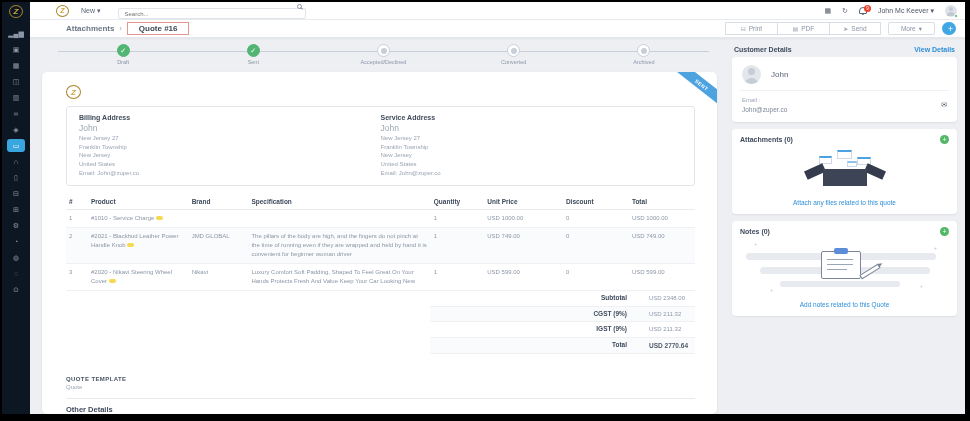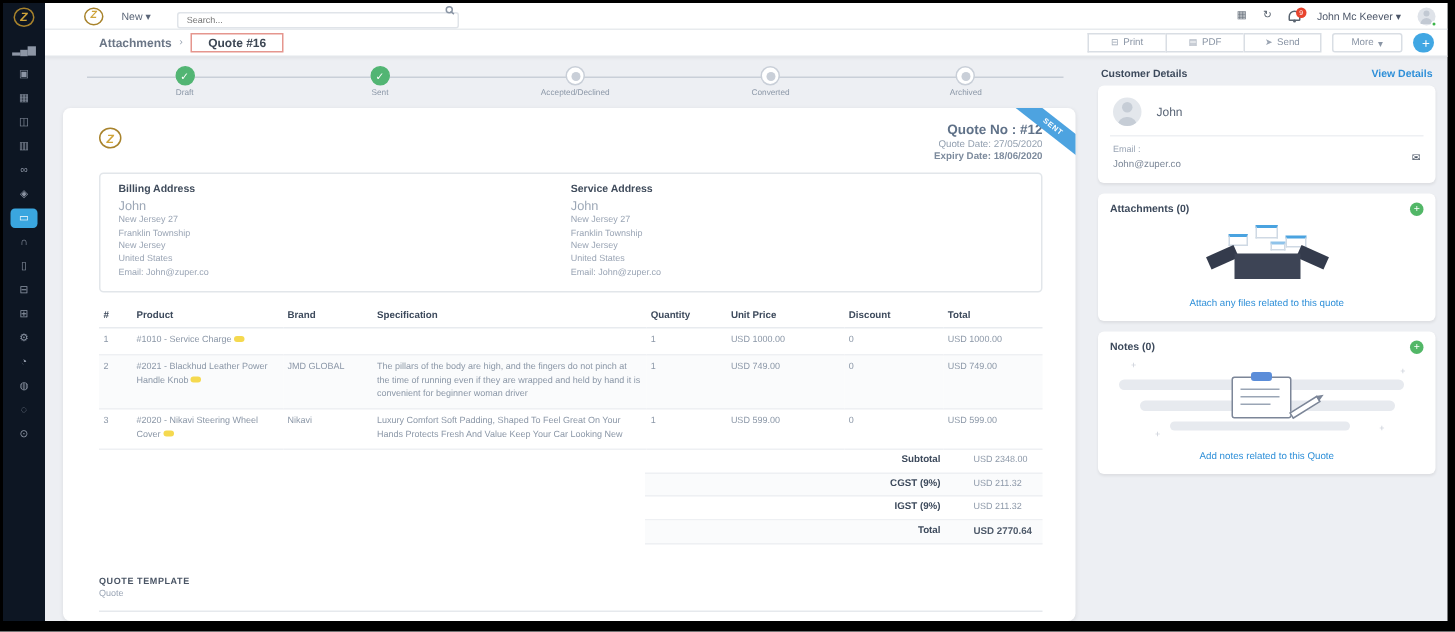--- a/index.html
+++ b/index.html
@@ -251,25 +251,20 @@
               </div>
             <div class="step-label">Archived</div>
           </div>
         </div>
 
         <section class="card">
           <div class="ribbon">SENT</div>
 
           <div class="card-head">
             <div class="card-logo">Z</div>
-            <div class="qhead">
-              <div class="qno">Quote No : #12</div>
-              <div class="qdate">Quote Date: 27/05/2020</div>
-              <div class="qexp">Expiry Date: 18/06/2020</div>
-            </div>
           </div>
 
           <div class="addr-box">
             <div class="addr">
               <div class="addr-title">Billing Address</div>
               <div class="addr-name">John</div>
               <div class="addr-line">New Jersey 27</div>
               <div class="addr-line">Franklin Township</div>
               <div class="addr-line">New Jersey</div>
               <div class="addr-line">United States</div>

